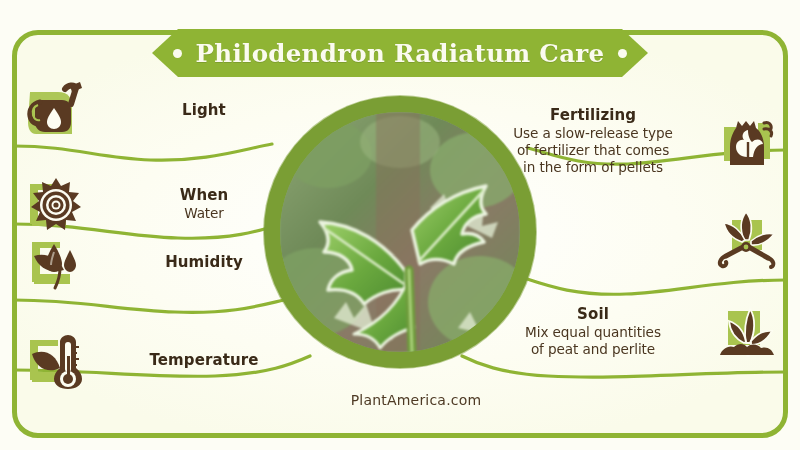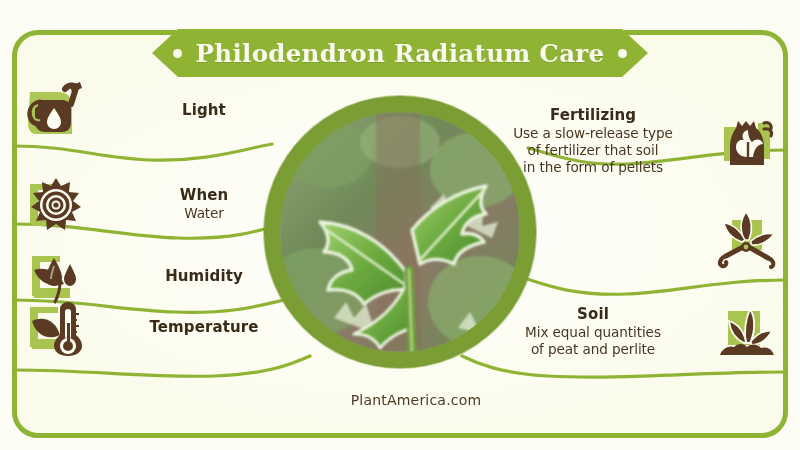--- a/index.html
+++ b/index.html
@@ -127,22 +127,22 @@
     font-size:13.6px;
     color:#4a3620;
     line-height:1.24;
     margin-top:1px;
     letter-spacing:-.1px;
   }
 
   
   #row-water       { top:78px;  }
   #row-light       { top:172px; }
-  #row-humidity    { top:244px; }
-  #row-temperature { top:295px; }
+  #row-humidity    { top:230px; }
+  #row-temperature { top:328px; }
 
   #row-fertilizing { top:70px;margin-top:36px;  }
   #row-grooming    { top:206px; }
   #row-soil        { top:299px; }
 
   
   .footer {
     position:absolute;
     left:16px; top:392px;
     width:800px;
@@ -315,21 +315,21 @@
     </div>
     <div class="txt">
       <div class="hdr">Temperature</div>
     </div>
   </div>
 
   <div class="row right" id="row-fertilizing">
     <div class="txt">
       <div class="hdr">Fertilizing</div>
       <div class="dsc" style="white-space:pre-line">Use a slow-release type
-of fertilizer that soil
+of fertilizer that comes
 in the form of pellets</div>
     </div>
     <div class="icon-box">
       <svg viewBox="0 0 64 64">
         <rect x="10" y="18" width="12" height="34" fill="#a9c44f"></rect>
         <rect x="44" y="14" width="12" height="36" fill="#a9c44f"></rect>
         <path d="M50,14 C55,12 58,16 57,20 M50,20 C56,19 59,23 57,27" stroke="#5a3a22" stroke-width="3" fill="none" stroke-linecap="round"></path>
         <path d="M24,12 l4,5 4,-5 4,5 4,-5 2,7 C46,22 50,28 50,38 L50,56 L16,56 L16,38 C16,28 20,22 22,19 Z" fill="#5a3a22"></path>
         <path d="M33,48 C27,48 22,44 22,38 C22,33 26,30 30,31 C27,27 29,22 34,21 C34,27 36,31 38,33 C42,29 48,30 49,35 C44,35 40,40 39,48 Z" fill="#fdfdf2"></path>
         <path d="M34,50 L34,33" stroke="#5a3a22" stroke-width="2.4" fill="none"></path>

